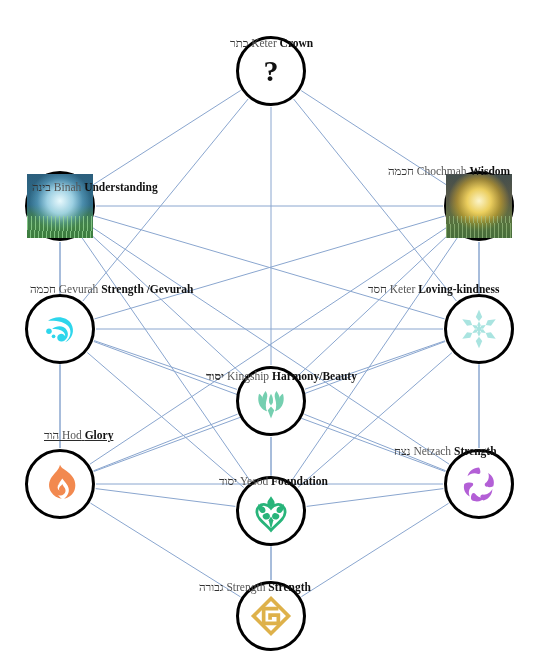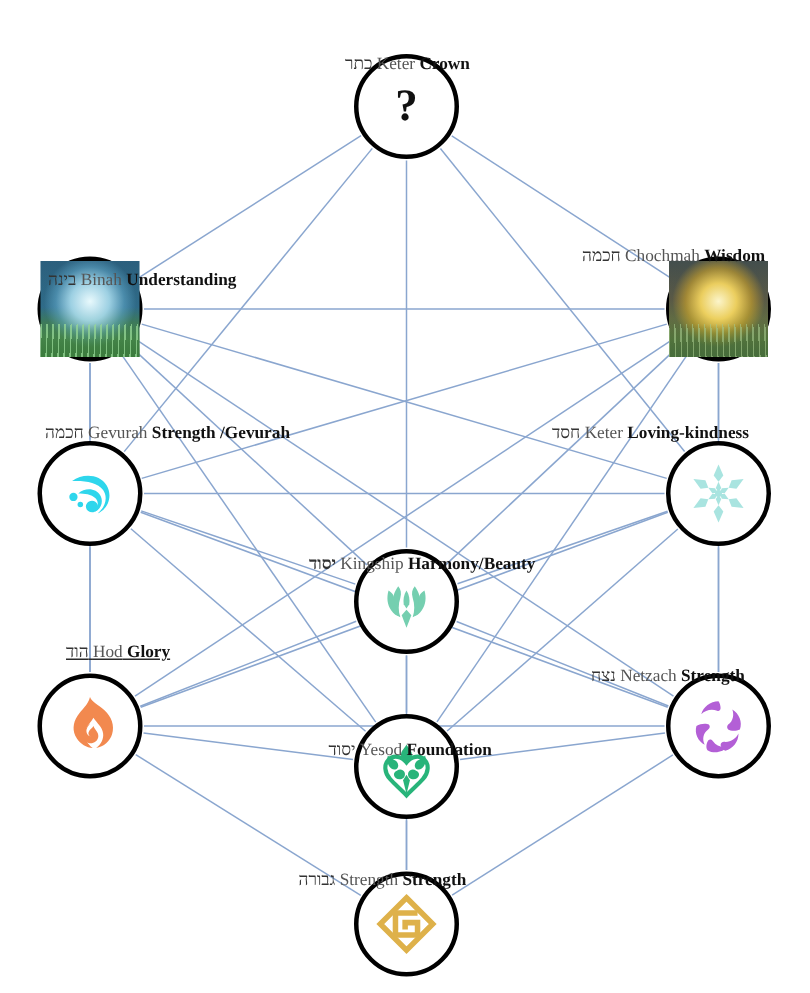--- a/index.html
+++ b/index.html
@@ -243,16 +243,16 @@
     </div>
   <div id="labels-layer">
       <div class="label" style="left: 230px; top: 8px;"><span class="he">כתר</span> <span class="tr">Keter</span> <span class="en">Crown</span></div>
       <div class="label" style="left: 32px; top: 152px;"><span class="he">בינה</span> <span class="tr">Binah</span> <span class="en">Understanding</span></div>
       <div class="label" style="left: 388px; top: 136px;"><span class="he">חכמה</span> <span class="tr">Chochmah</span> <span class="en">Wisdom</span></div>
       <div class="label" style="left: 30px; top: 254px;"><span class="he">חכמה</span> <span class="tr">Gevurah</span> <span class="en">Strength /Gevurah</span></div>
       <div class="label" style="left: 368px; top: 254px;"><span class="he">חסד</span> <span class="tr">Keter</span> <span class="en">Loving-kindness</span></div>
       <div class="label" style="left: 206px; top: 341px;"><span class="he b">יסוד</span> <span class="tr">Kingship</span> <span class="en">Harmony/Beauty</span></div>
       <div class="label" style="left: 44px; top: 400px; text-decoration: underline;"><span class="he">הוד</span> <span class="tr">Hod</span> <span class="en">Glory</span></div>
       <div class="label" style="left: 394px; top: 416px;"><span class="he">נצח</span> <span class="tr">Netzach</span> <span class="en">Strength</span></div>
-      <div class="label" style="left: 219px; top: 465px;"><span class="he">יסוד</span> <span class="tr">Yesod</span> <span class="en">Foundation</span></div>
+      <div class="label" style="left: 219px; top: 446px;"><span class="he">יסוד</span> <span class="tr">Yesod</span> <span class="en">Foundation</span></div>
       <div class="label" style="left: 199px; top: 552px;"><span class="he">גבורה</span> <span class="tr">Strength</span> <span class="en">Strength</span></div>
     </div>
 </div>
 
 </body></html>

